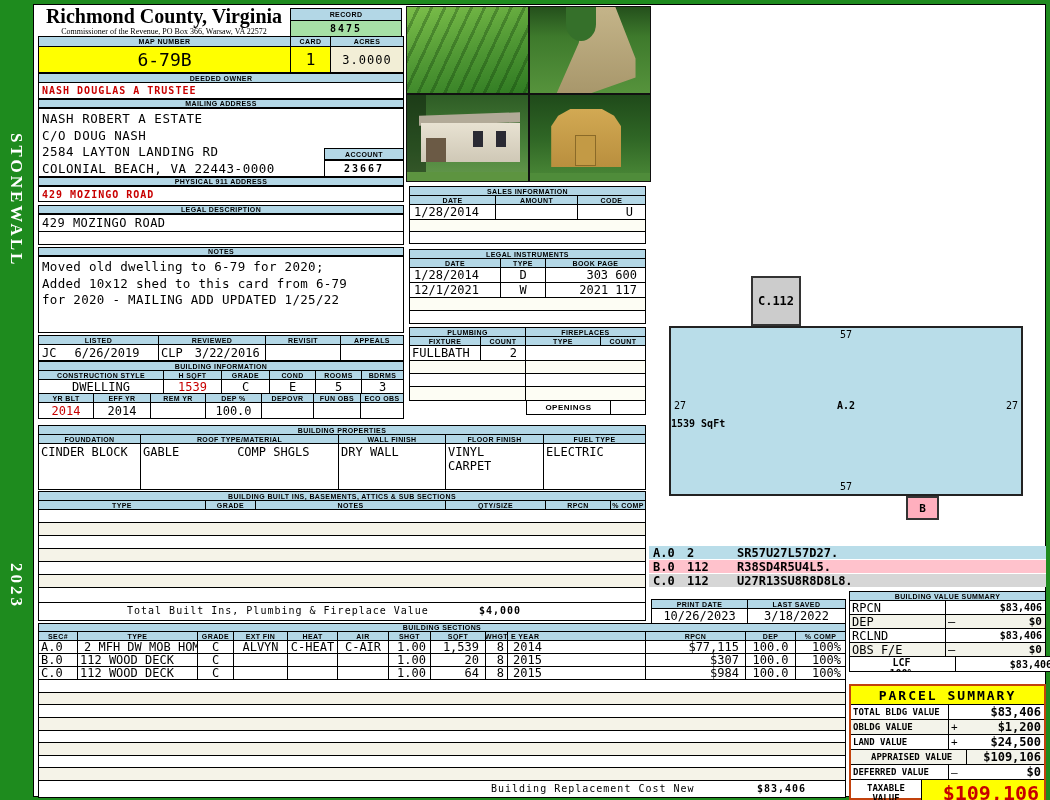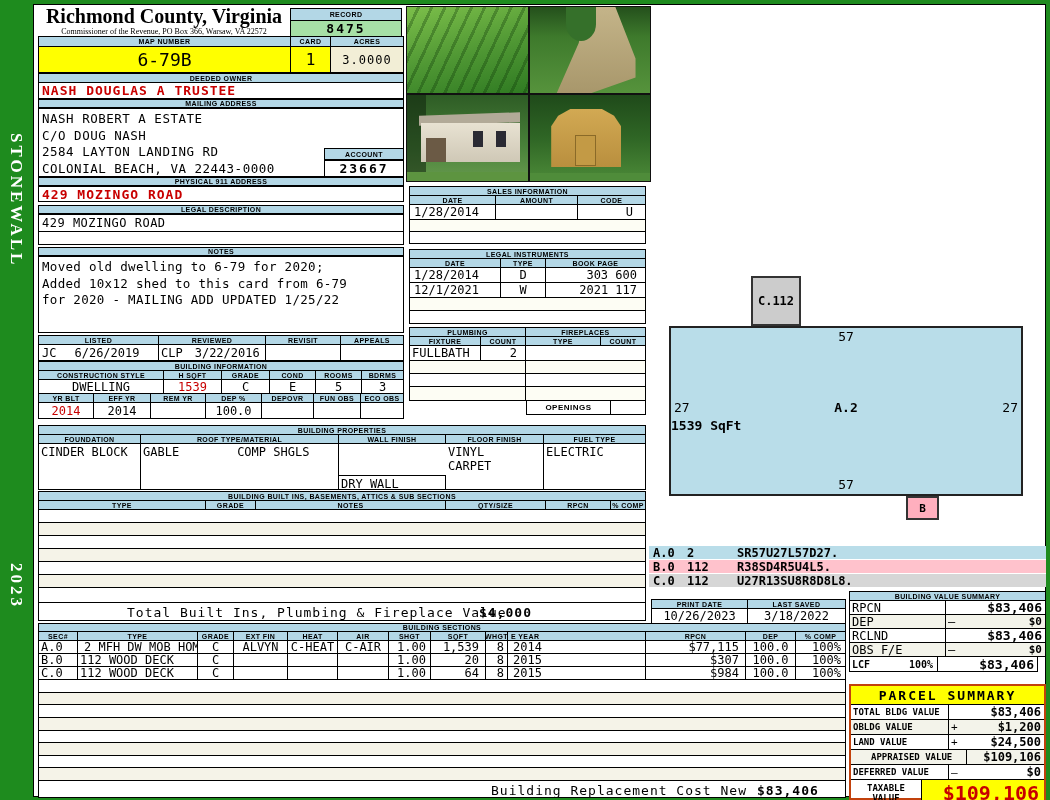--- a/index.html
+++ b/index.html
@@ -29,21 +29,21 @@
   .ctr{justify-content:center;text-align:center;}
   .rt{justify-content:flex-end;}
   .yel{background:#ffff00 !important;}
   .cream{background:#f2eed6 !important;}
   .grn{background:#a6e0a6 !important;}
   .stripes>div{border-bottom:1px solid #000;box-sizing:border-box;}
   .stripes>div:last-child{border-bottom:none;}
   .stripes>div:nth-child(even){background:#f5f3e8;}
   .ph{position:relative;overflow:hidden;}
   .ls1{letter-spacing:1px;}
-  .f13{font-size:13px;}
+  .f13{font-size:10px;}
   .f11{font-size:11.5px;}
   .lbl9{font:bold 9px "DejaVu Sans Mono",monospace;}
 </style>
 </head>
 <body>
 
 <div class="page">
   <div class="vtxt" style="left:6px;top:133px;">STONEWALL</div>
   <div class="vtxt" style="left:6px;top:563px;">2023</div>
 
@@ -147,21 +147,21 @@
     <div class="hrow" style="left:4px;top:429px;height:10px;">
       <div style="width:103px;">FOUNDATION</div>
       <div style="width:198px;">ROOF TYPE/MATERIAL</div>
       <div style="width:107px;">WALL FINISH</div>
       <div style="width:98px;">FLOOR FINISH</div>
       <div style="width:102px;">FUEL TYPE</div>
     </div>
     <div class="vrow" style="left:4px;top:438px;height:47px;">
       <div class="f13" style="width:103px;align-items:flex-start;padding:1px 0 0 2px;">CINDER BLOCK</div>
       <div class="f13" style="width:198px;align-items:flex-start;padding-top:1px;"><span style="padding-left:2px;">GABLE</span><span style="margin-left:58px;">COMP SHGLS</span></div>
-      <div class="f13" style="width:107px;align-items:flex-start;padding:1px 0 0 2px;margin-top:32px;">DRY WALL</div>
+      <div class="f13" style="width:107px;align-items:flex-start;padding:1px 0 0 2px;">DRY WALL</div>
       <div class="f13" style="width:98px;align-items:flex-start;padding:1px 0 0 2px;flex-direction:column;white-space:normal;">
           <span style="align-self:flex-start;">VINYL</span>
           <span style="align-self:flex-start;">CARPET</span>
         </div>
       <div class="f13" style="width:102px;align-items:flex-start;padding:1px 0 0 2px;">ELECTRIC</div>
     </div>
 
     <div class="h" style="left:4px;top:486px;width:608px;height:10px;">BUILDING BUILT INS, BASEMENTS, ATTICS &amp; SUB SECTIONS</div>
     <div class="hrow" style="left:4px;top:495px;height:10px;">
       <div style="width:168px;">TYPE</div>
@@ -397,21 +397,21 @@
     </div>
     <div class="vrow" style="left:815px;top:623px;height:15px;">
       <div class="lbl9" style="width:97px;padding-left:2px;">RCLND</div>
       <div style="width:100px;"><span style="padding-left:2px;"></span><span class="b f13" style="margin-left:auto;padding-right:3px;">$83,406</span></div>
     </div>
     <div class="vrow" style="left:815px;top:637px;height:15px;">
       <div class="lbl9" style="width:97px;padding-left:2px;background:#f3f3ea;">OBS F/E</div>
       <div style="width:100px;background:#f3f3ea;"><span style="padding-left:2px;">–</span><span class="b" style="margin-left:auto;padding-right:3px;font-size:11px;">$0</span></div>
     </div>
     <div class="vrow" style="left:815px;top:651px;height:16px;">
-      <div style="width:89px;padding:0 4px 0 2px;justify-content:space-between;font:bold 10px 'DejaVu Sans Mono',monospace;"><span>LCF</span><span>100%</span></div>
+      <div style="width:107px;padding:0 4px 0 2px;justify-content:space-between;font:bold 10px 'DejaVu Sans Mono',monospace;flex-direction:column;"><span>LCF</span><span>100%</span></div>
       <div style="width:100px;"><span style="padding-left:2px;"></span><span class="b f13" style="margin-left:auto;padding-right:3px;">$83,406</span></div>
     </div>
 
     <div class="abs" style="left:815px;top:679px;width:197px;height:116px;border:2px solid #c2410c;box-sizing:border-box;background:#fff;">
       <div class="yel ctr b" style="height:18px;border-bottom:1px solid #000;display:flex;align-items:center;font-size:13px;letter-spacing:2px;font-family:'DejaVu Sans Mono',monospace;">PARCEL SUMMARY</div>
       <div style="display:flex;height:14px;border-bottom:1px solid #000;">
         <div class="lbl9" style="width:95px;border-right:1px solid #000;display:flex;align-items:center;padding-left:2px;">TOTAL BLDG VALUE</div>
         <div style="flex:1;display:flex;align-items:center;font-family:'DejaVu Sans Mono',monospace;">
             <span style="padding-left:2px;font-size:11px;"></span>
             <span class="b" style="margin-left:auto;padding-right:3px;font-size:12px;">$83,406</span>

